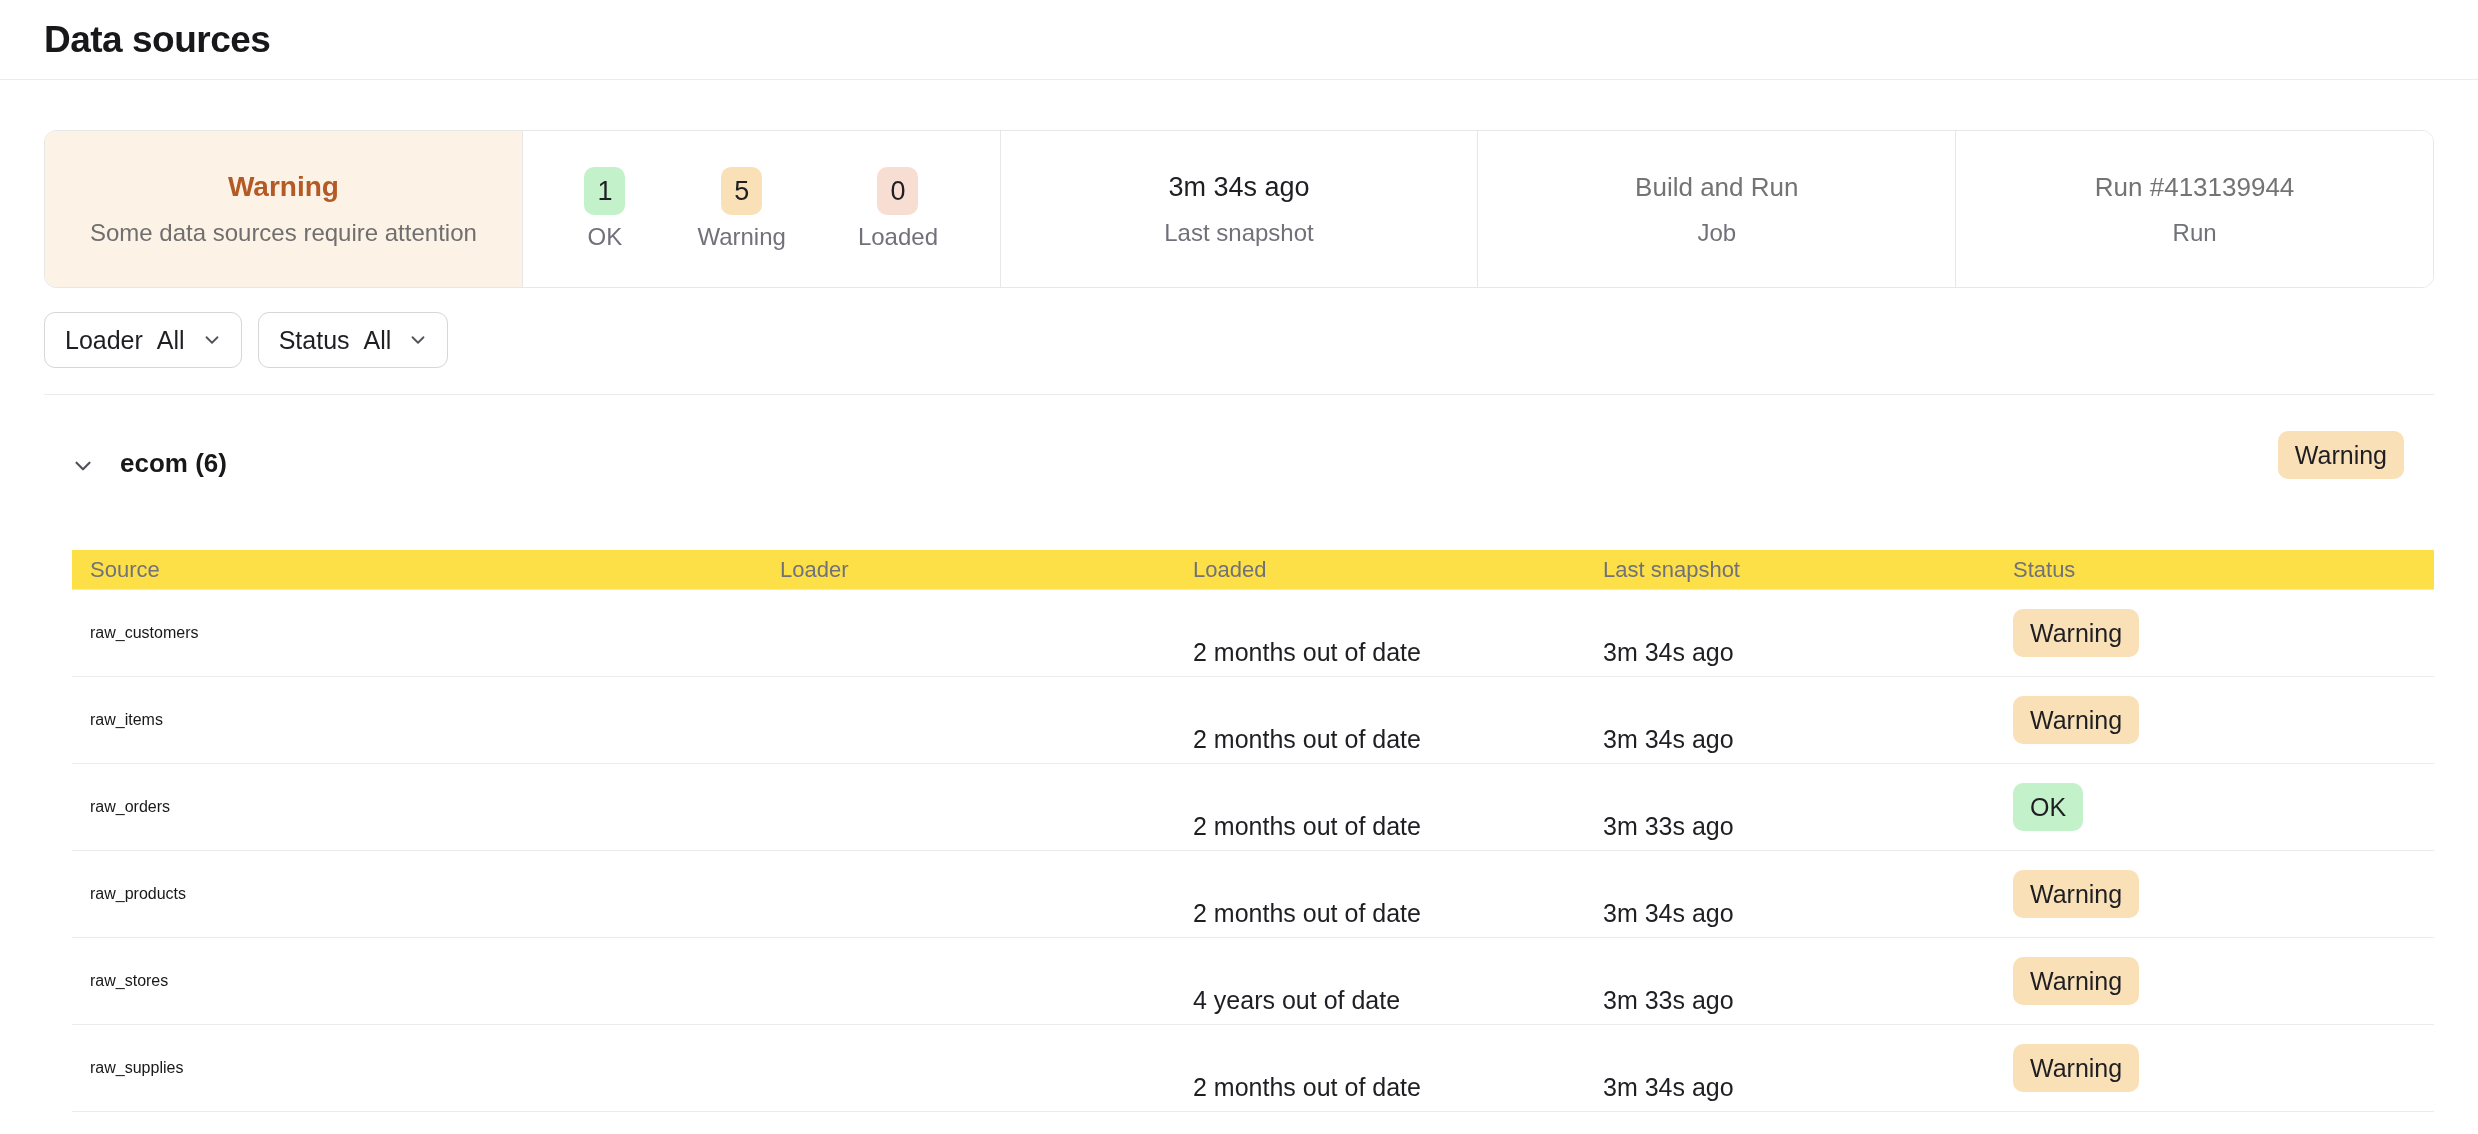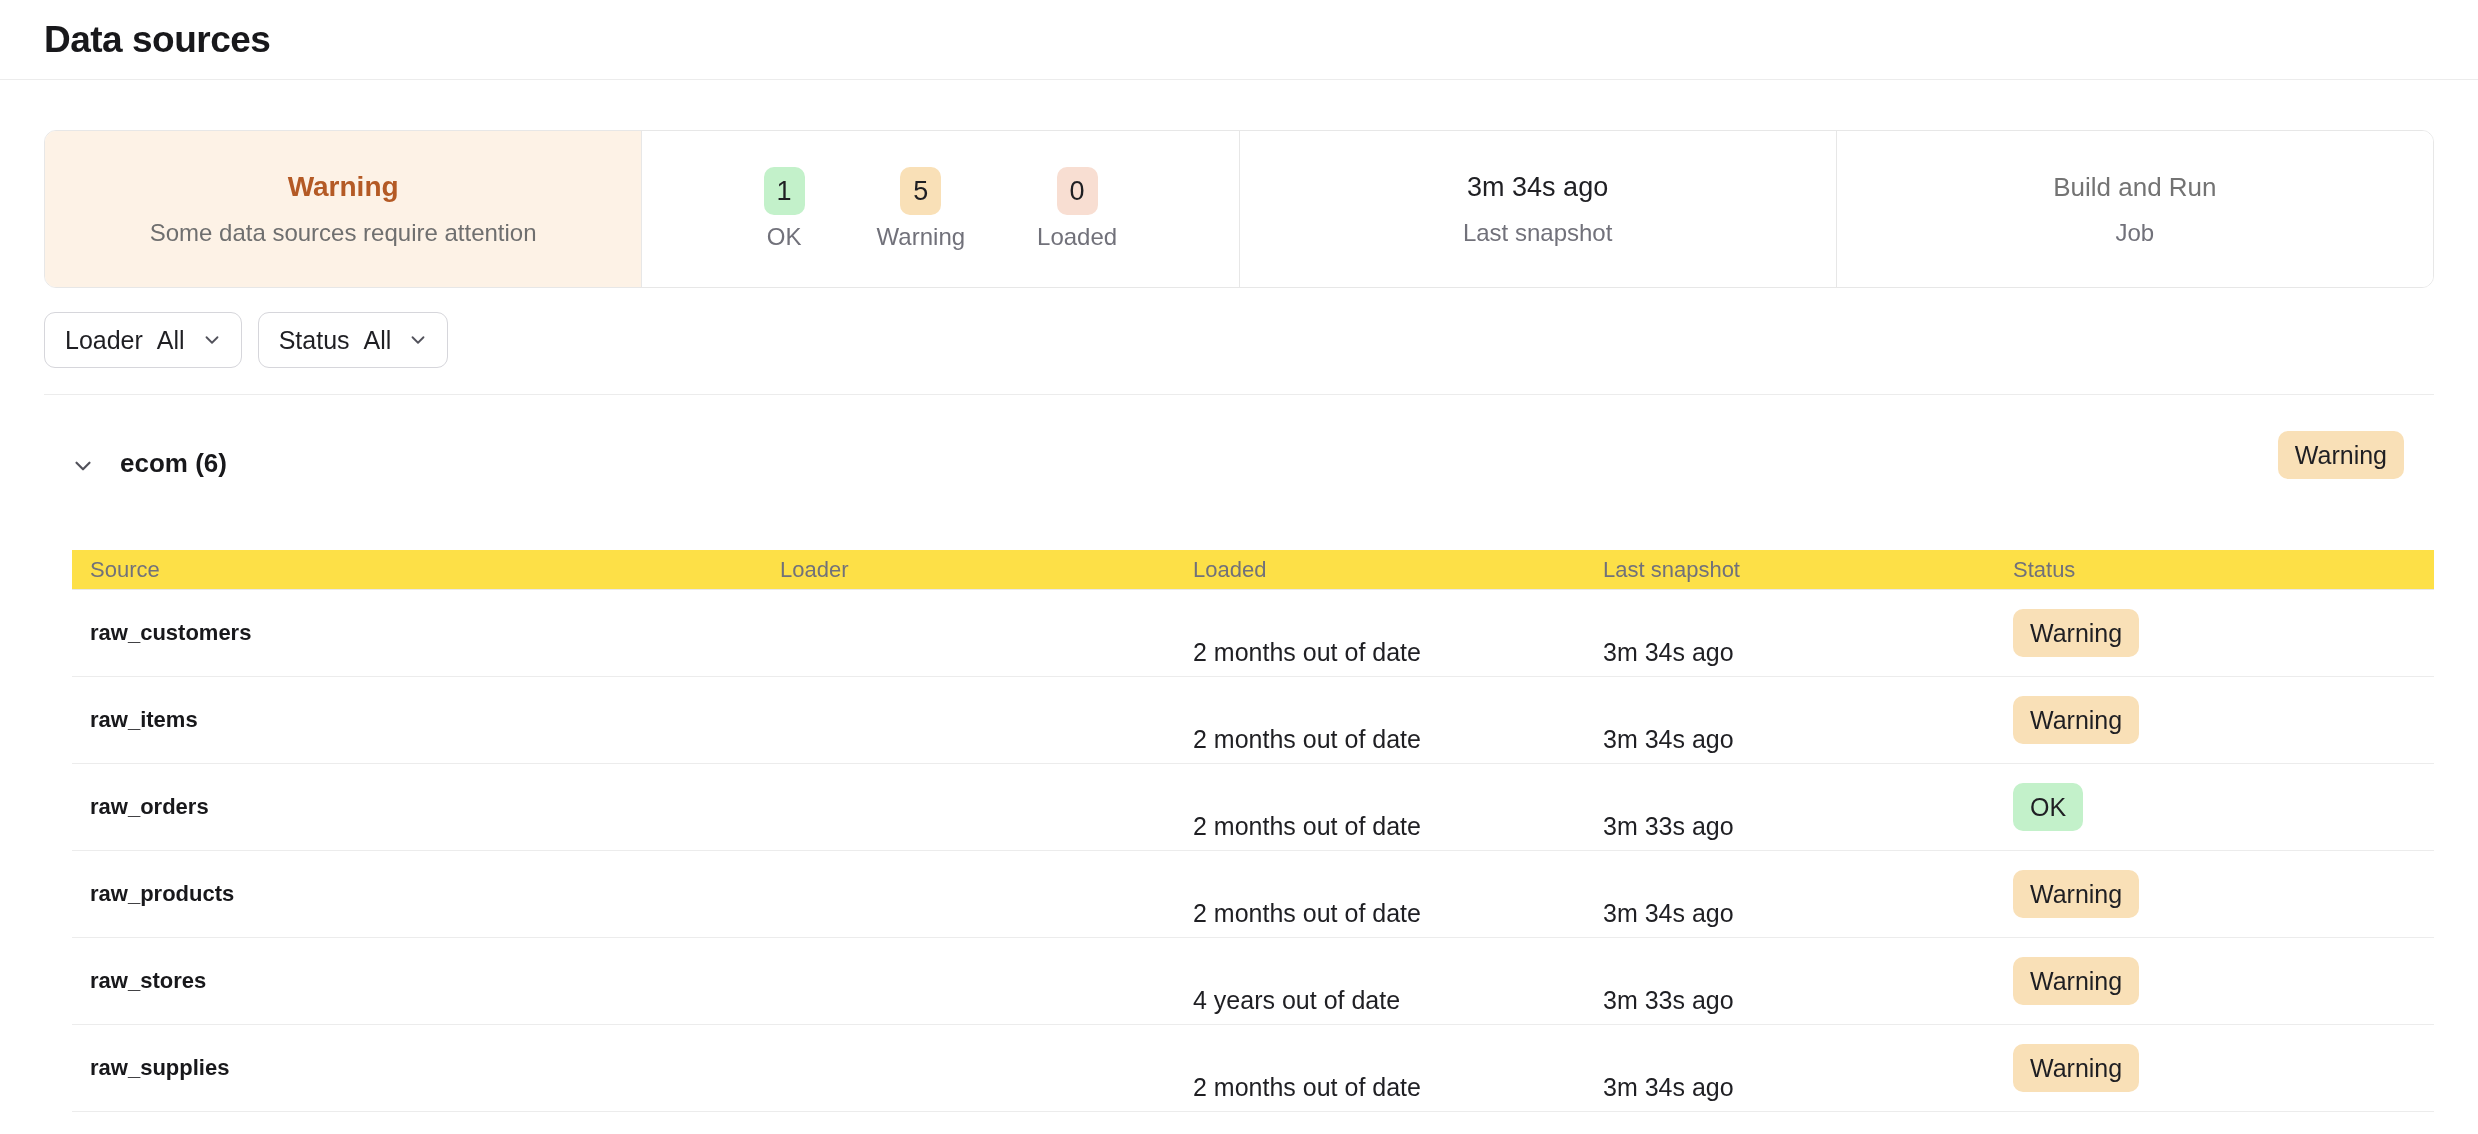--- a/index.html
+++ b/index.html
@@ -104,21 +104,21 @@
     height: 40px;
     background: #fde047;
     border-bottom: 1px solid #e8e8e8;
   }
   .th { font-size: 22px; color: #71717a; font-weight: 400; }
   .t-body .t-row {
     height: 87px;
     border-bottom: 1px solid #ececec;
     cursor: pointer;
   }
-  .cell-source { font-size: 22px; font-weight: 700; color: #18181b; }
+  .cell-source { font-size: 16px; font-weight: 400; color: #18181b; }
   .cell-plain  { font-size: 25px; color: #1f1f23; margin-top: 38px; }
 </style>
 </head>
 <body>
 
 <div class="page-header">
   <div class="page-title">Data sources</div>
 </div>
 
 <div class="content">
@@ -151,20 +151,24 @@
     <div class="summary-cell">
       <div class="cell-value">3m 34s ago</div>
       <div class="cell-label">Last snapshot</div>
     </div>
 
     <div class="summary-cell">
       <div class="cell-link">Build and Run</div>
       <div class="cell-label">Job</div>
     </div>
 
+    <div class="summary-cell">
+      <div class="cell-link">Run #413139944</div>
+      <div class="cell-label">Run</div>
+    </div>
   </div>
 
   <div class="filters">
     <button class="filter-btn">
       <span>Loader</span>
       <span>All</span>
       <span class="chev">
         <svg width="22" height="22" viewBox="0 0 24 24">
             <path d="M6 9l6 6 6-6" stroke="#52525b" stroke-width="2" fill="none" stroke-linecap="round" stroke-linejoin="round"></path>
           </svg>

